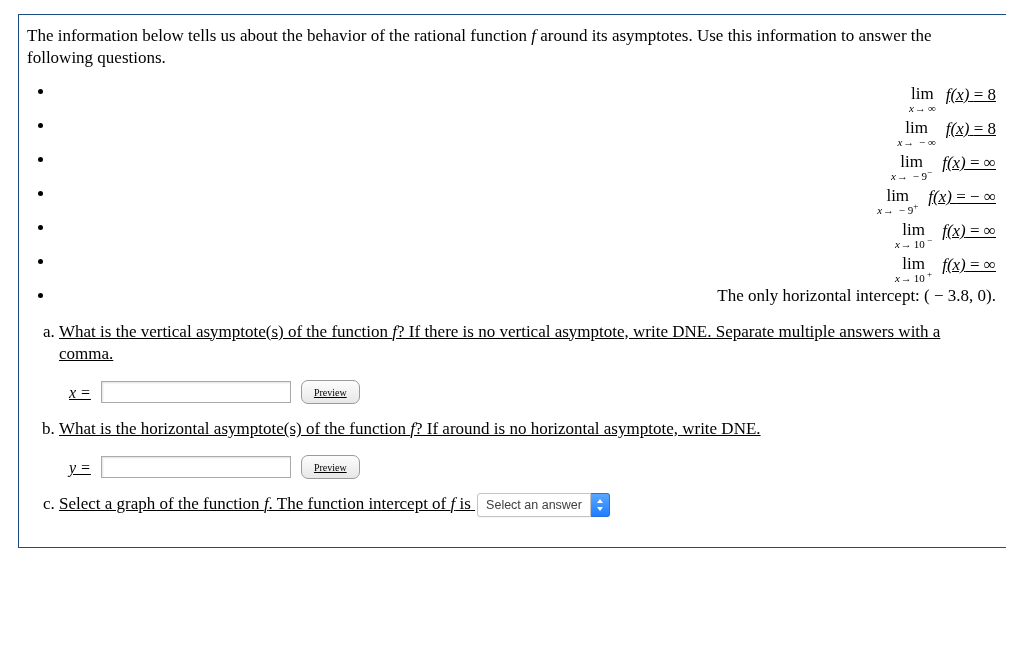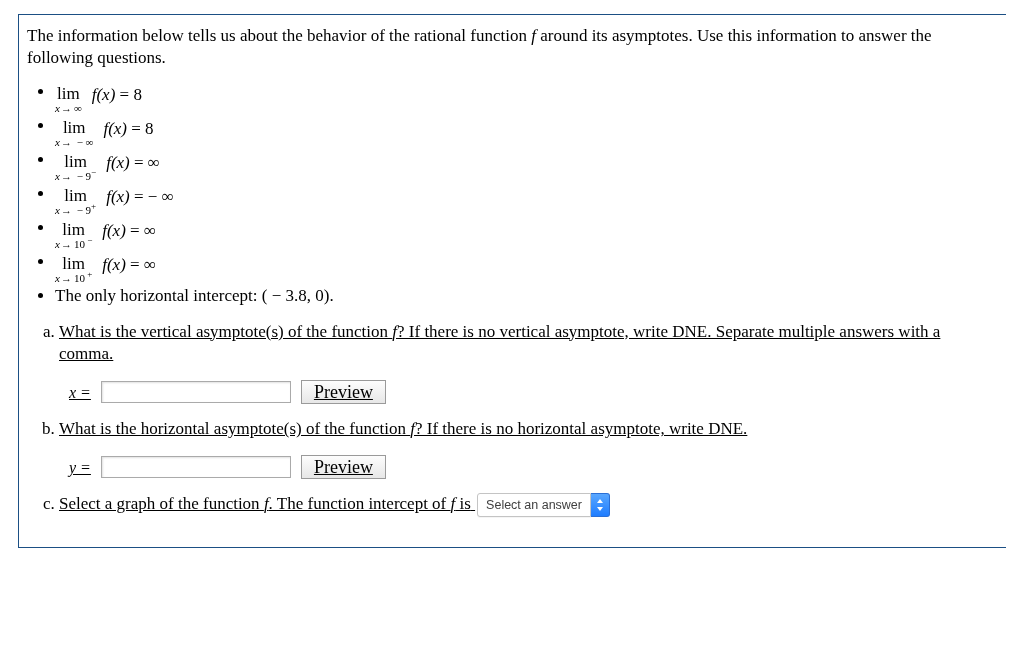--- a/index.html
+++ b/index.html
@@ -27,20 +27,21 @@
   }
   .intro {
     margin: 0 0 10px 0;
     line-height: 1.32;
   }
   .fstyle { font-style: italic; font-family: "Times New Roman", serif; }
   ul.limits {
     margin: 4px 0 6px 28px;
     padding: 0;
     list-style: disc;
+    text-align: right;
   }
   ul.limits li {
     margin: 2px 0;
     line-height: 1.45;
   }
   .limit {
     display: inline-flex;
     align-items: flex-start;
     gap: 10px;
   }
@@ -53,21 +54,21 @@
     top: 2px;
   }
   .limtop { font-size: 17px; }
   .limbot {
     font-size: 11px;
     font-family: "Times New Roman", serif;
     margin-top: 1px;
   }
   .limbot .arrow { margin: 0 2px 0 1px; }
   .limbot sup { font-size: 9px; vertical-align: super; line-height: 0; }
-  .expr { font-family: "Times New Roman", serif; }
+  .expr { font-family: "Times New Roman", serif; text-decoration: underline; }
   .ol {
     margin: 12px 0 0 22px;
     padding: 0;
   }
   .ol > li {
     list-style: lower-alpha;
     margin: 10px 0 14px 10px;
     line-height: 1.35;
     text-decoration: underline;
   }
@@ -89,23 +90,23 @@
     box-shadow: inset 1px 1px 2px rgba(0,0,0,0.12);
     font-size: 14px;
     padding: 0 4px;
     box-sizing: border-box;
     background: #fff;
   }
   button.preview {
     height: 24px;
     padding: 0 12px;
     font-family: "Times New Roman", serif;
-    font-size: 18px;
+    font-size: 10px;
     border: 1px solid #9a9a9a;
-    border-radius: 0;
+    border-radius: 7px;
     background: linear-gradient(#fdfdfd, #e7e7e7);
     cursor: pointer;
   }
   .select-wrap {
     display: inline-flex;
     align-items: center;
     vertical-align: middle;
     margin-left: 2px;
   }
   .select-box {
@@ -211,21 +212,21 @@
         </span>
         <div class="answer-row">
           <span class="var-label">x =</span>
           <input class="text" type="text" value="" style="">
           <button class="preview">Preview</button>
         </div>
       </li>
 
       <li>
         <span>
-          <span>What is the horizontal asymptote(s) of the function </span><span class="fstyle">f</span><span>? If there is no horizontal asymptote, write DNE.</span>
+          <span>What is the horizontal asymptote(s) of the function </span><span class="fstyle">f</span><span>? If around is no horizontal asymptote, write DNE.</span>
         </span>
         <div class="answer-row">
           <span class="var-label">y =</span>
           <input class="text" type="text" value="" style="">
           <button class="preview">Preview</button>
         </div>
       </li>
 
       <li>
         <span>

